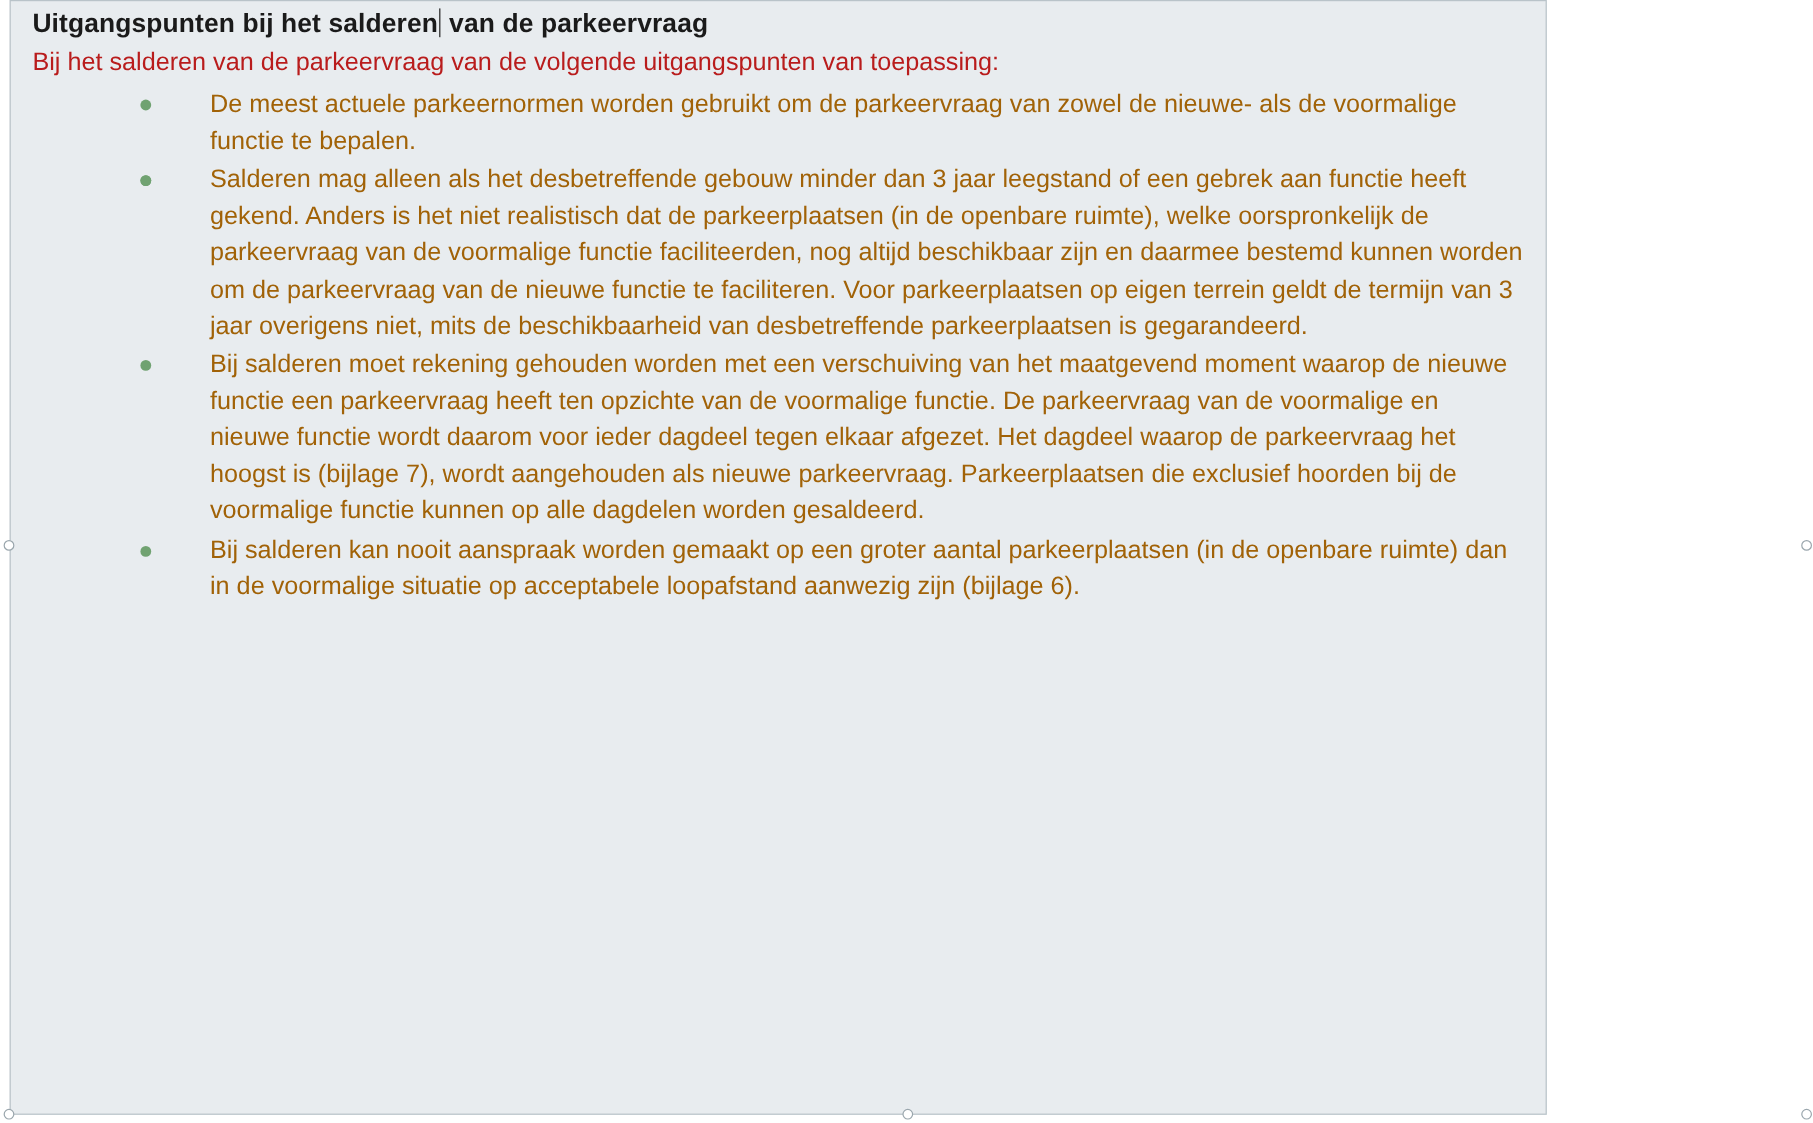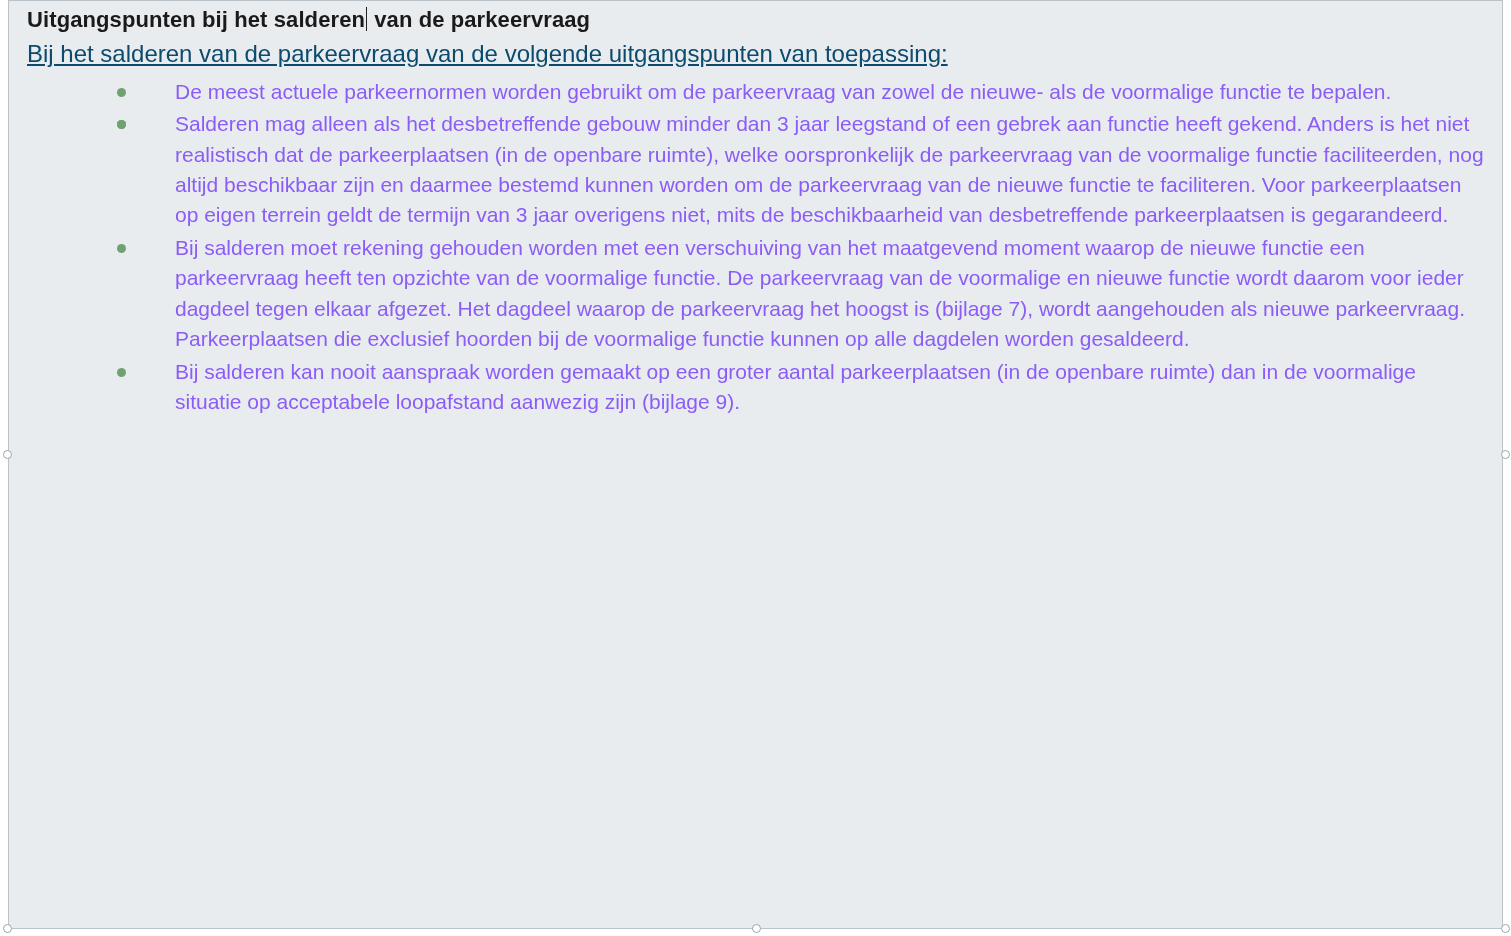--- a/index.html
+++ b/index.html
@@ -19,21 +19,21 @@
     width: 1511px;
     height: 936px;
     box-sizing: border-box;
   }
 
   
   .textbox {
     position: absolute;
     left: 8px;
     top: 0px;
-    width: 1495px;
+    width: 1281px;
     height: 929px;
     box-sizing: border-box;
     background: #e8ecef;
     border: 1px solid #b9c3c9;
     padding: 4px 18px 4px 18px;
   }
 
   .doc-title {
     font-size: 22px;
     font-weight: bold;
@@ -48,37 +48,36 @@
   .caret {
     display: inline-block;
     width: 1px;
     height: 24px;
     background: #222;
     vertical-align: -4px;
     margin: 0 1px;
   }
 
   .intro {
-    font-size: 24px;
-    color: #0c4a6e;
+    font-size: 21px;
+    color: #b91c1c;
     line-height: 1.4;
     margin: 3px 0 6px 0;
-    text-decoration: underline;
   }
 
   ul.bullets {
     list-style: none;
     margin: 0;
     padding: 0;
   }
   ul.bullets > li {
     position: relative;
     padding-left: 148px;
     font-size: 21px;
-    color: #8b5cf6;
+    color: #a16207;
     line-height: 1.45;
     margin-bottom: 2px;
   }
   ul.bullets > li .dot {
     position: absolute;
     left: 90px;
     top: 11px;
     width: 9px;
     height: 9px;
     border-radius: 50%;
@@ -123,21 +122,21 @@
       <li>
         <span class="dot"></span>
         <span>Salderen mag alleen als het desbetreffende gebouw minder dan 3 jaar leegstand of een gebrek aan functie heeft gekend. Anders is het niet realistisch dat de parkeerplaatsen (in de openbare ruimte), welke oorspronkelijk de parkeervraag van de voormalige functie faciliteerden, nog altijd beschikbaar zijn en daarmee bestemd kunnen worden om de parkeervraag van de nieuwe functie te faciliteren. Voor parkeerplaatsen op eigen terrein geldt de termijn van 3 jaar overigens niet, mits de beschikbaarheid van desbetreffende parkeerplaatsen is gegarandeerd.</span>
       </li>
       <li>
         <span class="dot"></span>
         <span>Bij salderen moet rekening gehouden worden met een verschuiving van het maatgevend moment waarop de nieuwe functie een parkeervraag heeft ten opzichte van de voormalige functie. De parkeervraag van de voormalige en nieuwe functie wordt daarom voor ieder dagdeel tegen elkaar afgezet. Het dagdeel waarop de parkeervraag het hoogst is (bijlage 7), wordt aangehouden als nieuwe parkeervraag. Parkeerplaatsen die exclusief hoorden bij de voormalige functie kunnen op alle dagdelen worden gesaldeerd.</span>
       </li>
       <li>
         <span class="dot"></span>
-        <span>Bij salderen kan nooit aanspraak worden gemaakt op een groter aantal parkeerplaatsen (in de openbare ruimte) dan in de voormalige situatie op acceptabele loopafstand aanwezig zijn (bijlage 9).</span>
+        <span>Bij salderen kan nooit aanspraak worden gemaakt op een groter aantal parkeerplaatsen (in de openbare ruimte) dan in de voormalige situatie op acceptabele loopafstand aanwezig zijn (bijlage 6).</span>
       </li>
     </ul>
 
   </div>
 
   <div class="handle h-ml"></div>
   <div class="handle h-mr"></div>
   <div class="handle h-bl"></div>
   <div class="handle h-bc"></div>
   <div class="handle h-br"></div>

